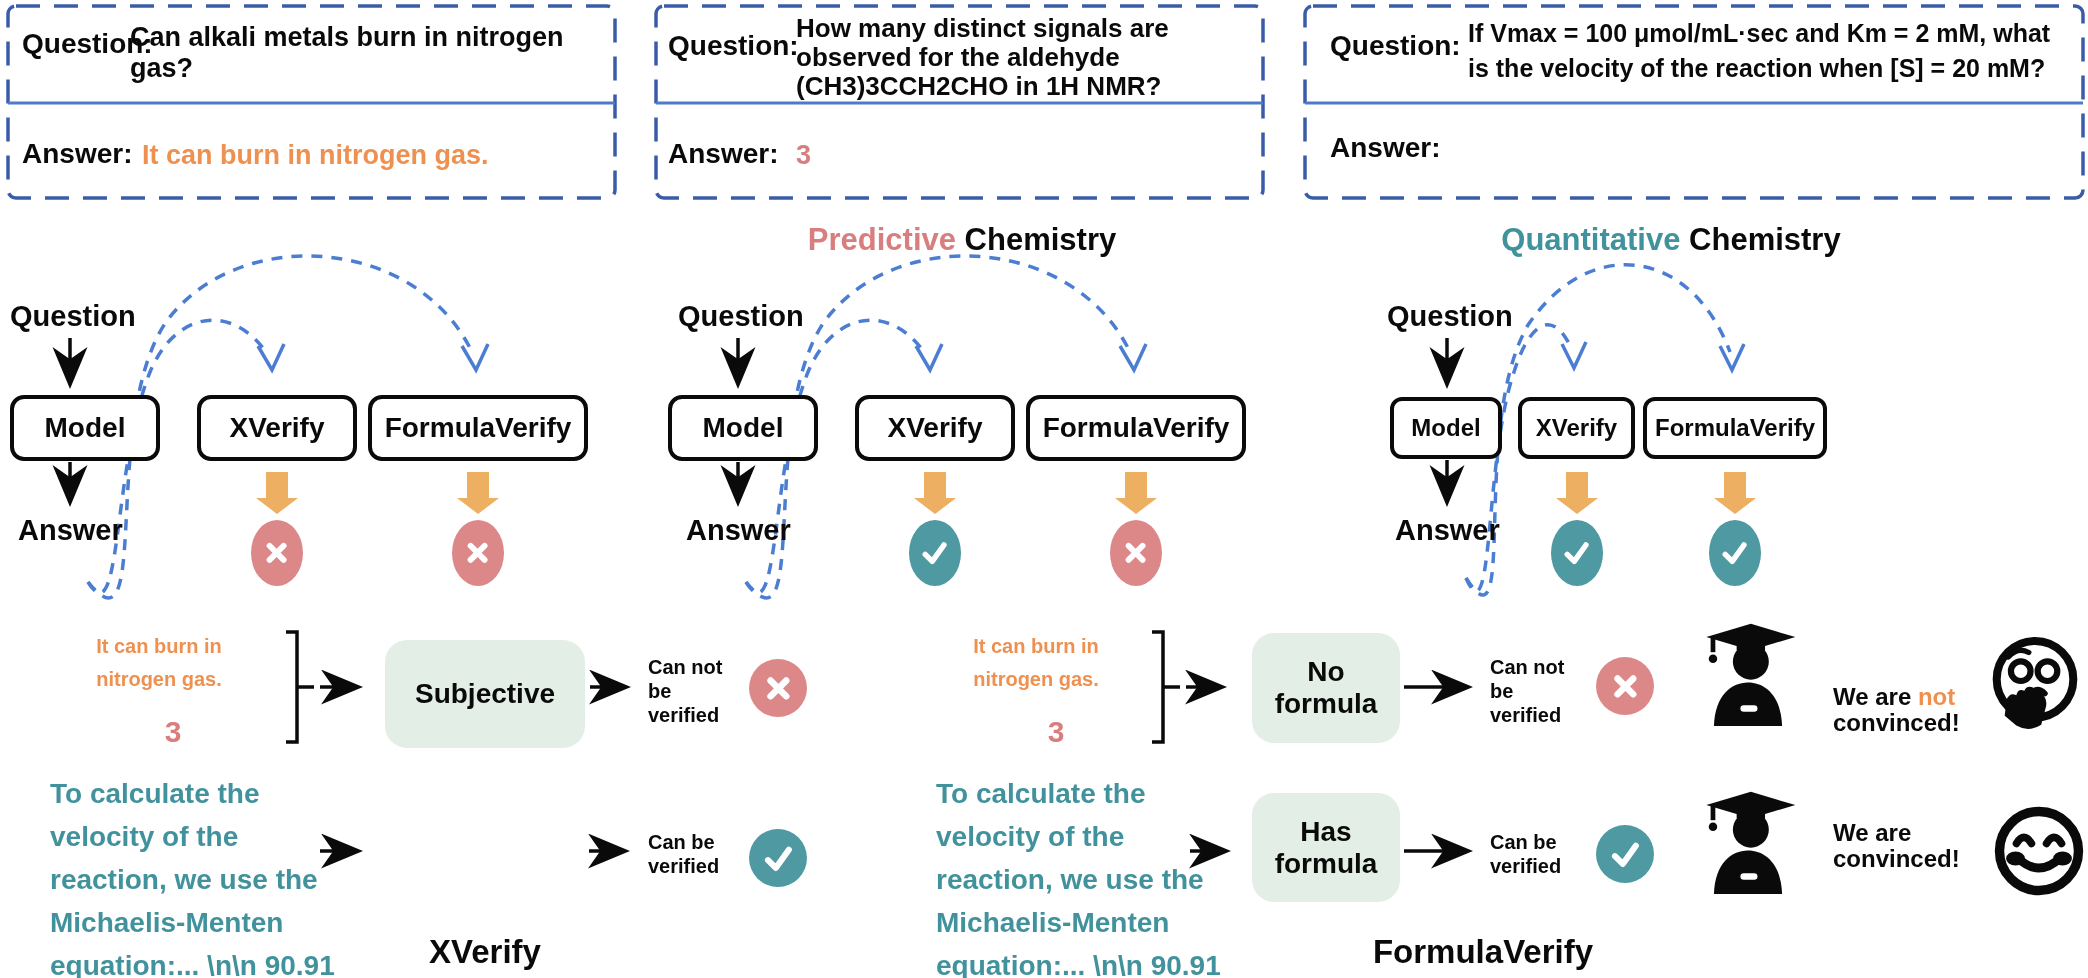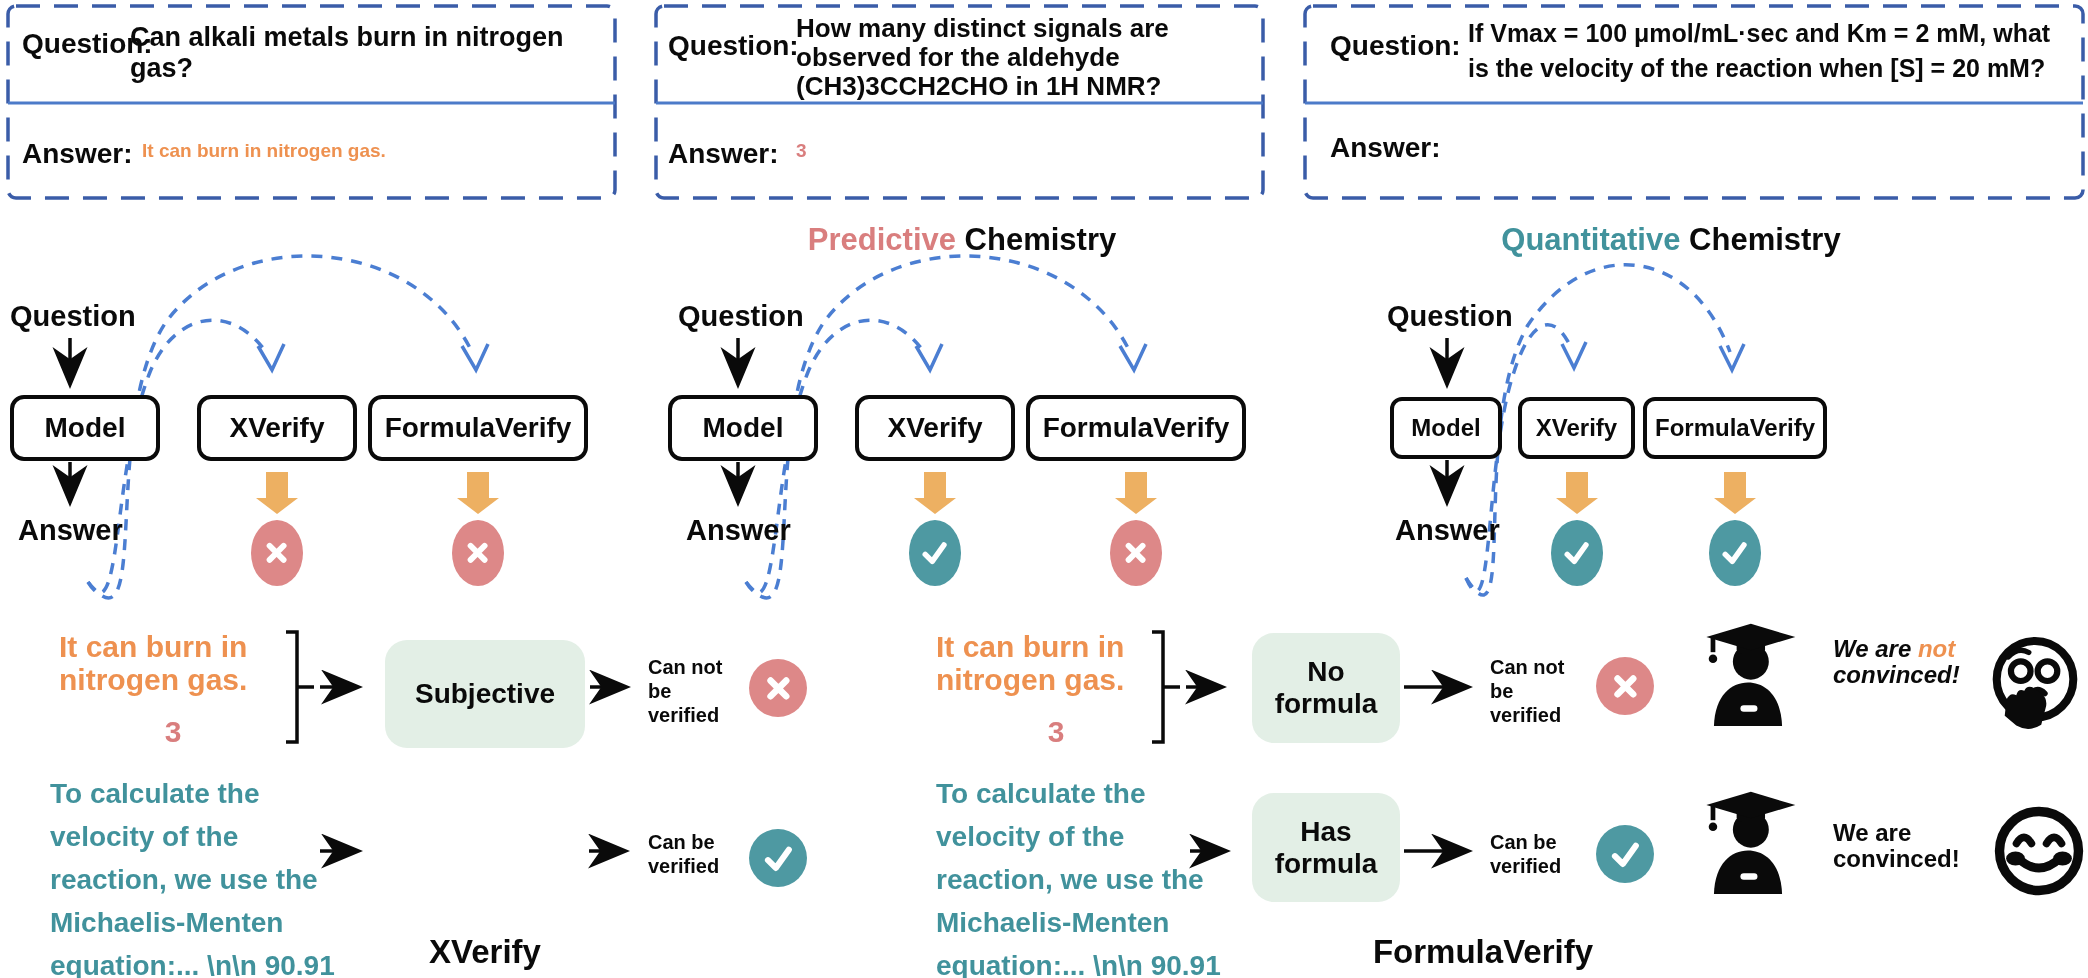--- a/index.html
+++ b/index.html
@@ -7,40 +7,40 @@
           font-family:"Liberation Sans","DejaVu Sans",sans-serif;font-weight:bold;color:#0a0a0a;}
   .abs{position:absolute;}
   
   .orange{color:#EE9150;}
   .salmon{color:#D97E7E;}
   .tealc{color:#41929C;}
   
   .qa-label{font-size:28px;}
   .qa-q{font-size:27px;line-height:31px;}
   .qa-q3{font-size:25px;line-height:35px;}
-  .qa-a{font-size:19px;}
+  .qa-a{font-size:27px;}
   .qa-a3{font-size:26px;line-height:45px;}
   
   .chem-title{font-size:31px;text-align:center;width:420px;}
   
   .flow-text{font-size:29px;}
   .flow-box{border:4px solid #0a0a0a;border-radius:14px;display:flex;align-items:center;justify-content:center;
             font-size:28px;background:#fff;box-sizing:border-box;}
   .flow-box.small{font-size:24px;border-radius:12px;}
   
   .badge{display:flex;align-items:center;justify-content:center;border-radius:50%;}
   .badge svg{width:60%;height:60%;display:none;}
   .res-check{background:#4E99A2;}
   .res-cross{background:#DD8888;}
   .res-check .ic-check{display:block;}
   .res-cross .ic-cross{display:block;}
   .badge-flow{width:52px;height:66px;}
   .badge-round{width:58px;height:58px;}
   
-  .in-orange{font-size:30px;line-height:33px;text-align:left;}
+  .in-orange{font-size:20px;line-height:33px;text-align:center;}
   .in-num{font-size:30px;text-align:center;}
   .teal-par{font-size:28px;line-height:43px;}
   .green-box{background:#E3EFE6;border-radius:22px;display:flex;align-items:center;justify-content:center;
              text-align:center;font-size:28px;line-height:32px;}
   .outcome{font-size:20px;line-height:24px;}
   .sec-label{font-size:33px;text-align:center;}
   .conv-text{font-size:24px;line-height:26px;}
   .picto svg{width:100%;height:100%;}
   svg .stroke-b{stroke:#0a0a0a;fill:none;}
 </style>
@@ -302,21 +302,21 @@
     <svg viewBox="0 0 100 112">
       <path d="M14 112 C15 80 32 66 50 66 C68 66 85 80 86 112 Z" fill="#0a0a0a"></path>
       <circle cx="53" cy="44" r="19" fill="#0a0a0a"></circle>
       <rect x="38" y="20" width="30" height="16" rx="5" fill="#0a0a0a"></rect>
       <polygon points="53,4 100,18 53,32 6,18" fill="#0a0a0a"></polygon>
       <line x1="13" y1="19" x2="13" y2="34" stroke="#0a0a0a" stroke-width="5"></line>
       <circle cx="13" cy="41" r="4.5" fill="#0a0a0a"></circle>
       <rect x="42" y="90" width="18" height="7" rx="3.5" fill="#ffffff"></rect>
     </svg>
   </div>
-  <div class="abs conv-text" style="left:1833px;top:636px;font-style:italic;">
+  <div class="abs conv-text" style="left:1833px;top:684px;">
     <div><span>We are </span><span class="orange">not</span></div>
     <div>convinced!</div>
   </div>
   <div class="abs picto" style="left:1990px;top:632px;width:90px;height:98px;">
     <svg viewBox="0 0 100 110">
       <circle cx="50" cy="53" r="43" fill="#ffffff" stroke="#0a0a0a" stroke-width="9"></circle>
       <path d="M20 28 Q31 16 43 23" class="stroke-b" stroke-width="6" stroke-linecap="round"></path>
       <circle cx="34" cy="44" r="11" fill="#ffffff" stroke="#0a0a0a" stroke-width="7"></circle>
       <circle cx="64" cy="44" r="11" fill="#ffffff" stroke="#0a0a0a" stroke-width="7"></circle>
       <path d="M45 69 Q53 61 61 69" class="stroke-b" stroke-width="6.5" stroke-linecap="round"></path>

